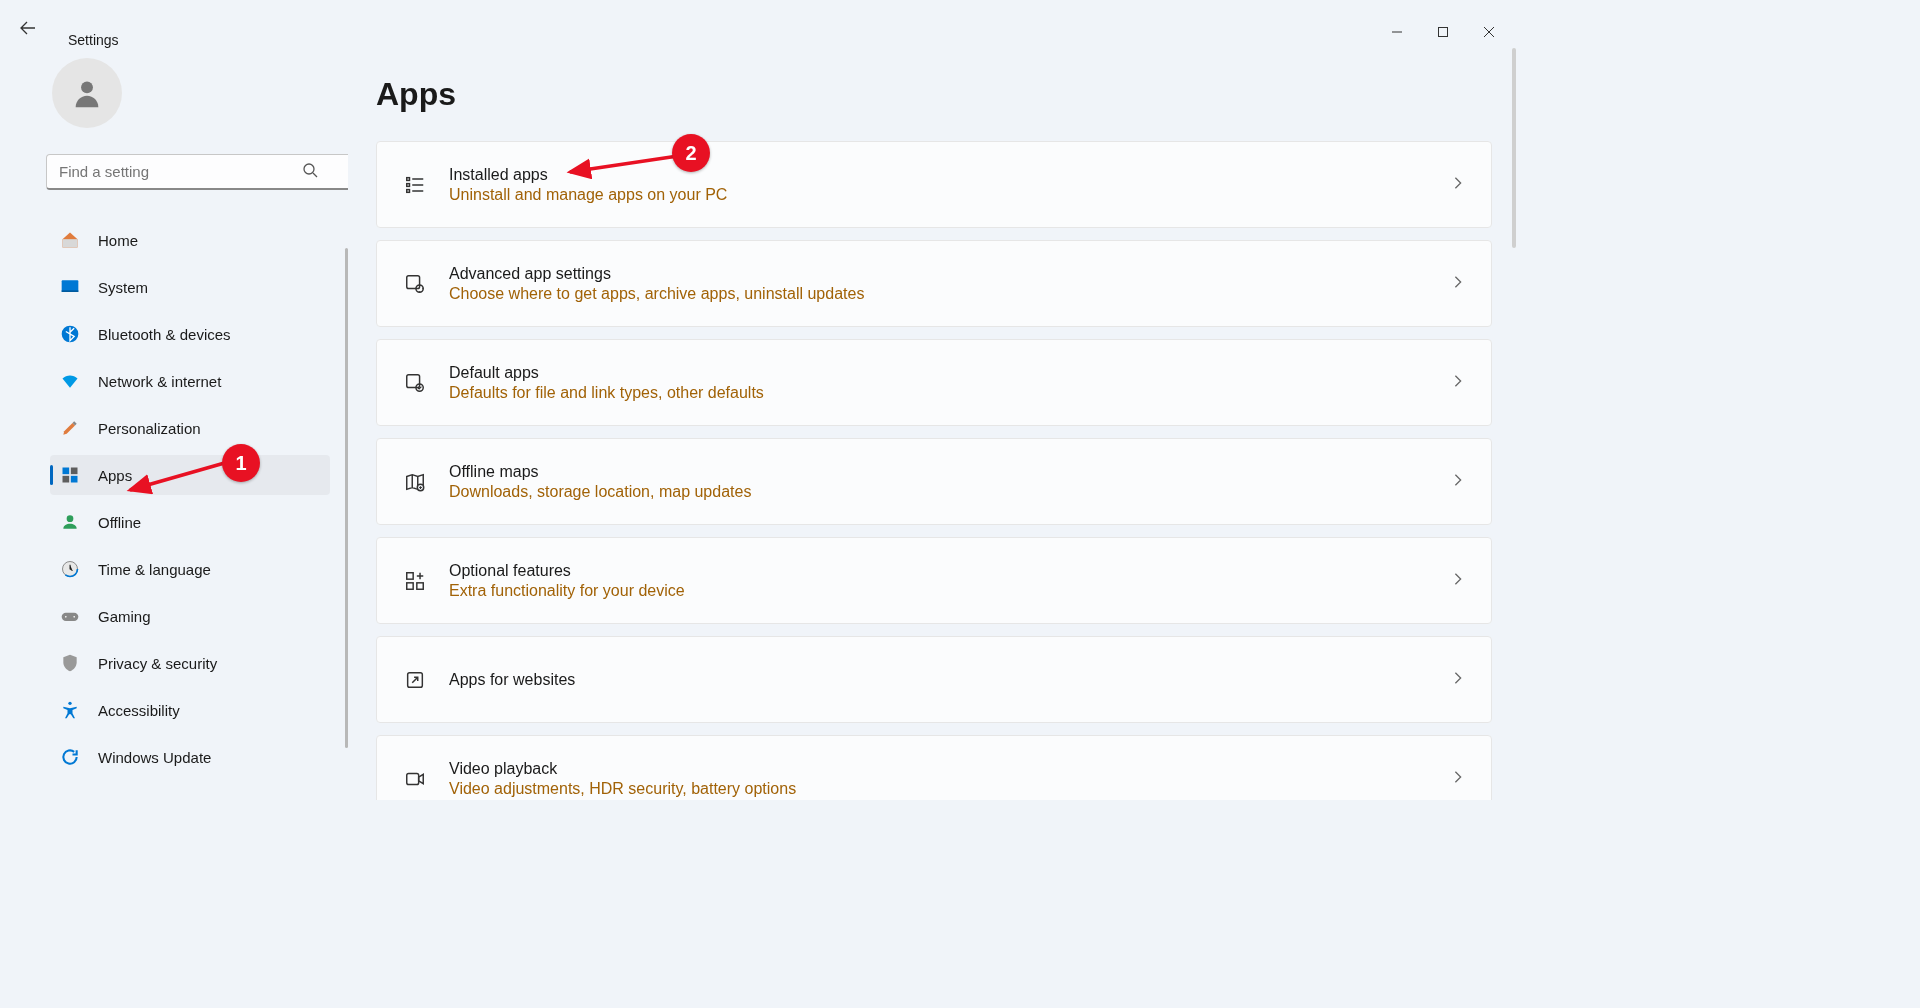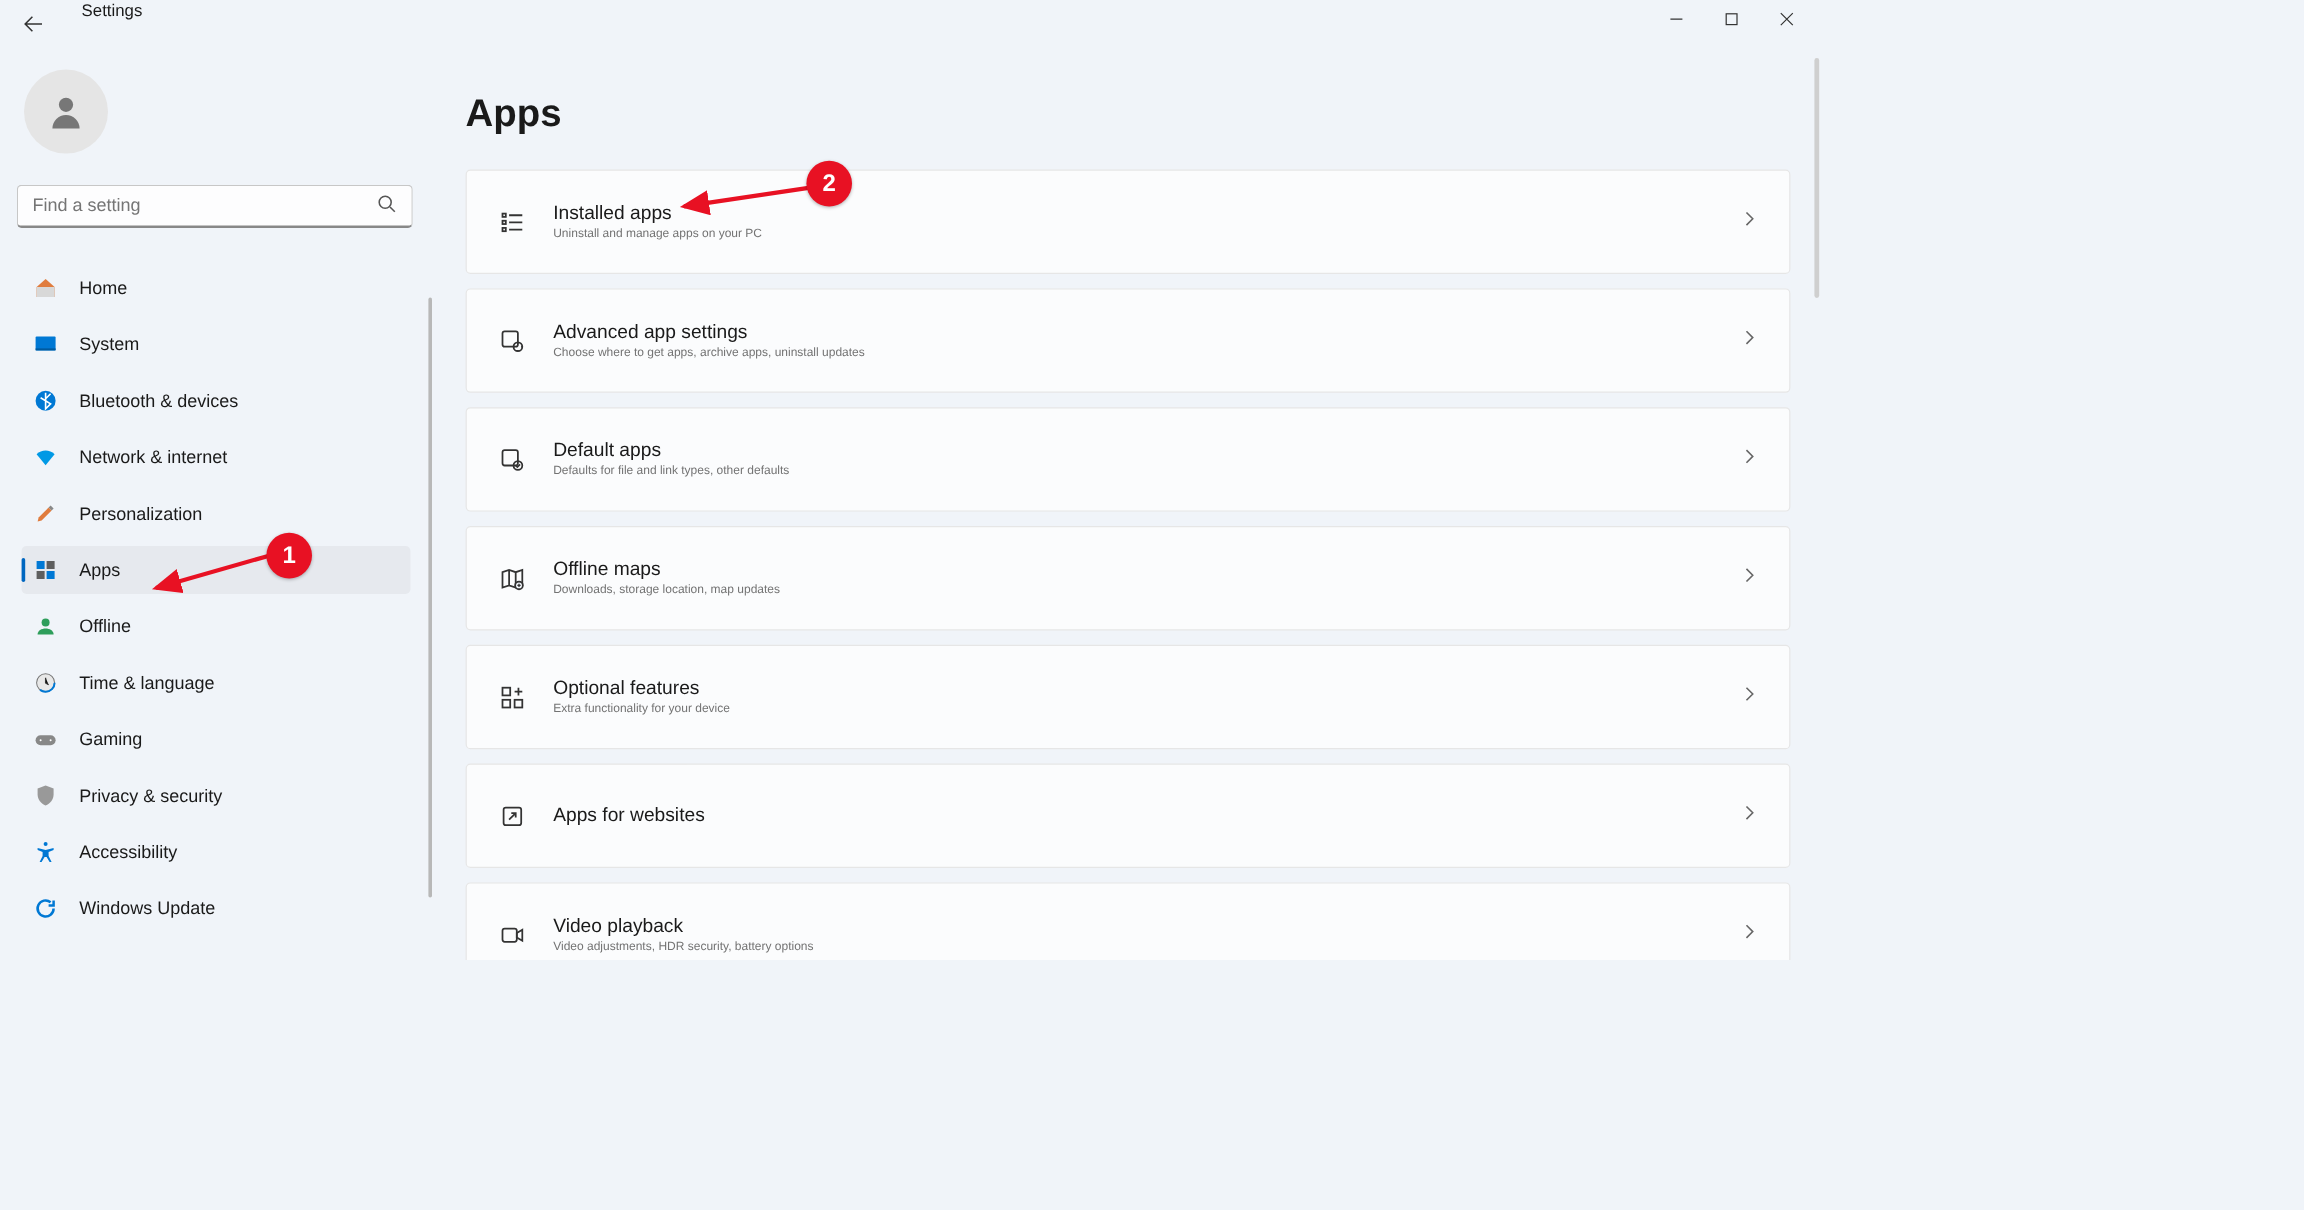--- a/index.html
+++ b/index.html
@@ -8,21 +8,21 @@
   background: #f0f4f9;
   color: #1a1a1a;
   width: 1520px;
   height: 800px;
   overflow: hidden;
   position: relative;
 }
 .titlebar {
   height: 48px;
   display: flex;
-  align-items: flex-start;
+  align-items: flex-end;
   padding: 0 8px;
 }
 .back-btn {
   width: 40px; height: 40px;
   display: flex; align-items: center; justify-content: center;
   cursor: pointer;
   border-radius: 4px;
 }
 .title-text { font-size: 14px; margin-left: 20px; color: #1a1a1a; }
 .win-controls {
@@ -34,25 +34,26 @@
   display: flex; align-items: center; justify-content: center;
   cursor: pointer;
 }
 
 .layout {
   display: flex;
   height: calc(100% - 48px);
 }
 
 .sidebar {
-  width: 360px;
+  width: 316px;
   flex-shrink: 0;
   padding: 10px 14px 0 14px;
   overflow-y: auto;
   position: relative;
+  margin-left: 32px;
 }
 .avatar {
   width: 70px; height: 70px;
   border-radius: 50%;
   background: #e5e5e5;
   display: flex; align-items: center; justify-content: center;
   margin-left: 6px;
   margin-bottom: 26px;
 }
 .search-wrap {
@@ -145,21 +146,21 @@
 }
 .card-icon {
   width: 24px; height: 24px;
   margin-right: 22px;
   color: #333;
   flex-shrink: 0;
   display:flex; align-items:center; justify-content:center;
 }
 .card-text { flex: 1; }
 .card-title { font-size: 16px; color: #1a1a1a; }
-.card-sub { font-size: 10px; color: #737373; margin-top: 2px; }
+.card-sub { font-size: 16px; color: #a16207; margin-top: 2px; }
 .chevron { color: #666; flex-shrink: 0; }
 
 
 .badge {
   position: absolute;
   width: 38px; height: 38px;
   border-radius: 50%;
   background: #e81123;
   color: #fff;
   font-size: 20px;

